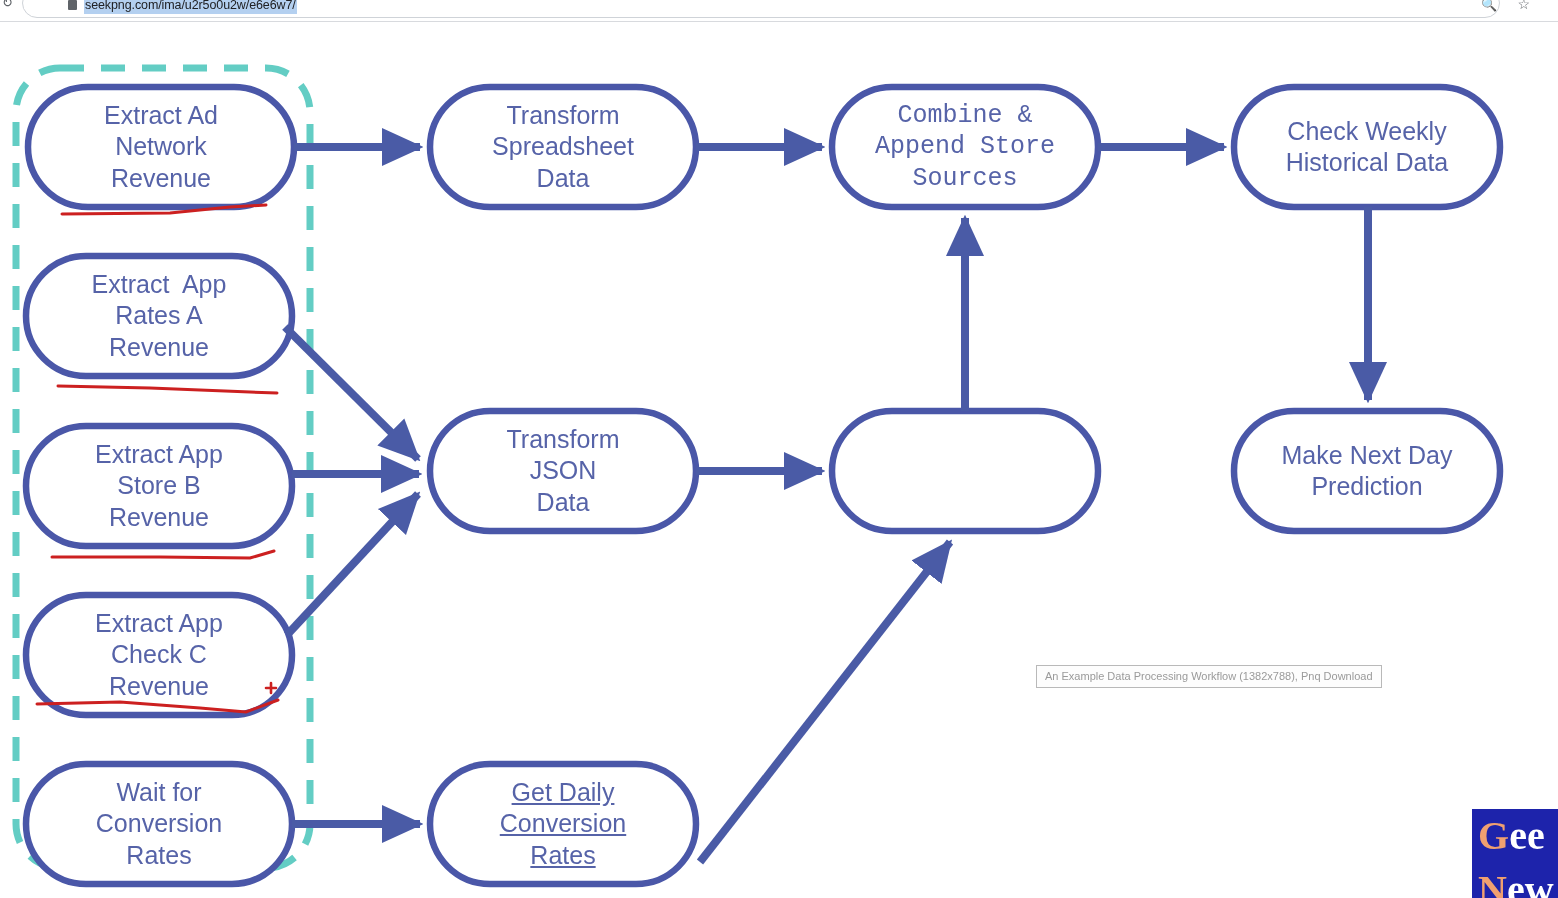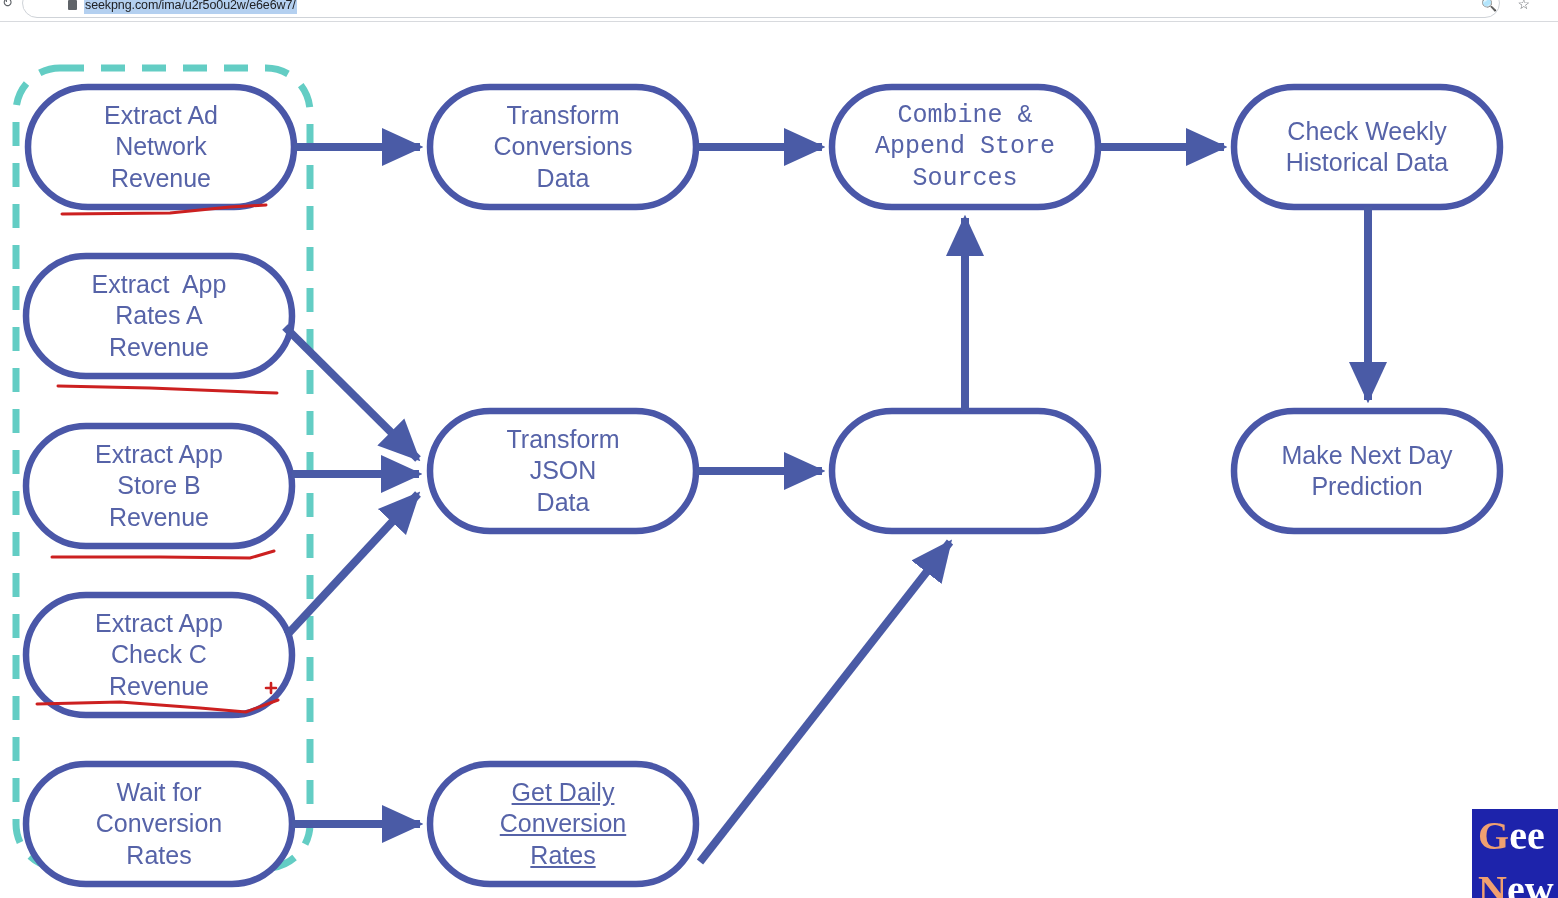--- a/index.html
+++ b/index.html
@@ -214,21 +214,21 @@
     <span>Check C</span>
     <span>Revenue</span>
   </div>
   <div class="node-label" style="left:26px;  top:742px; width:266px; height:120px;">
     <span>Wait for</span>
     <span>Conversion</span>
     <span>Rates</span>
   </div>
   <div class="node-label" style="left:430px; top:65px;  width:266px; height:120px;">
     <span>Transform</span>
-    <span>Conversions</span>
+    <span>Spreadsheet</span>
     <span>Data</span>
   </div>
   <div class="node-label" style="left:430px; top:389px; width:266px; height:120px;">
     <span>Transform</span>
     <span>JSON</span>
     <span>Data</span>
   </div>
   <div class="node-label" style="left:430px; top:742px; width:266px; height:120px;text-decoration:underline;">
     <span>Get Daily</span>
     <span>Conversion</span>
@@ -241,19 +241,20 @@
   </div>
   <div class="node-label" style="left:1234px; top:389px; width:266px; height:120px;">
     <span>Make Next Day</span>
     <span>Prediction</span>
   </div>
   <div class="node-label" style="left:1234px; top:65px;  width:266px; height:120px;">
     <span>Check Weekly</span>
     <span>Historical Data</span>
   </div>
 
+  <div id="image-tooltip">An Example Data Processing Workflow (1382x788), Pnq Download</div>
 
   <div id="watermark-badge">
     <div class="watermark-line"><span class="cap">G</span><span>ee</span></div>
     <div class="watermark-line"><span class="cap">N</span><span>ew</span></div>
   </div>
 
 </div>
 
 </body></html>

